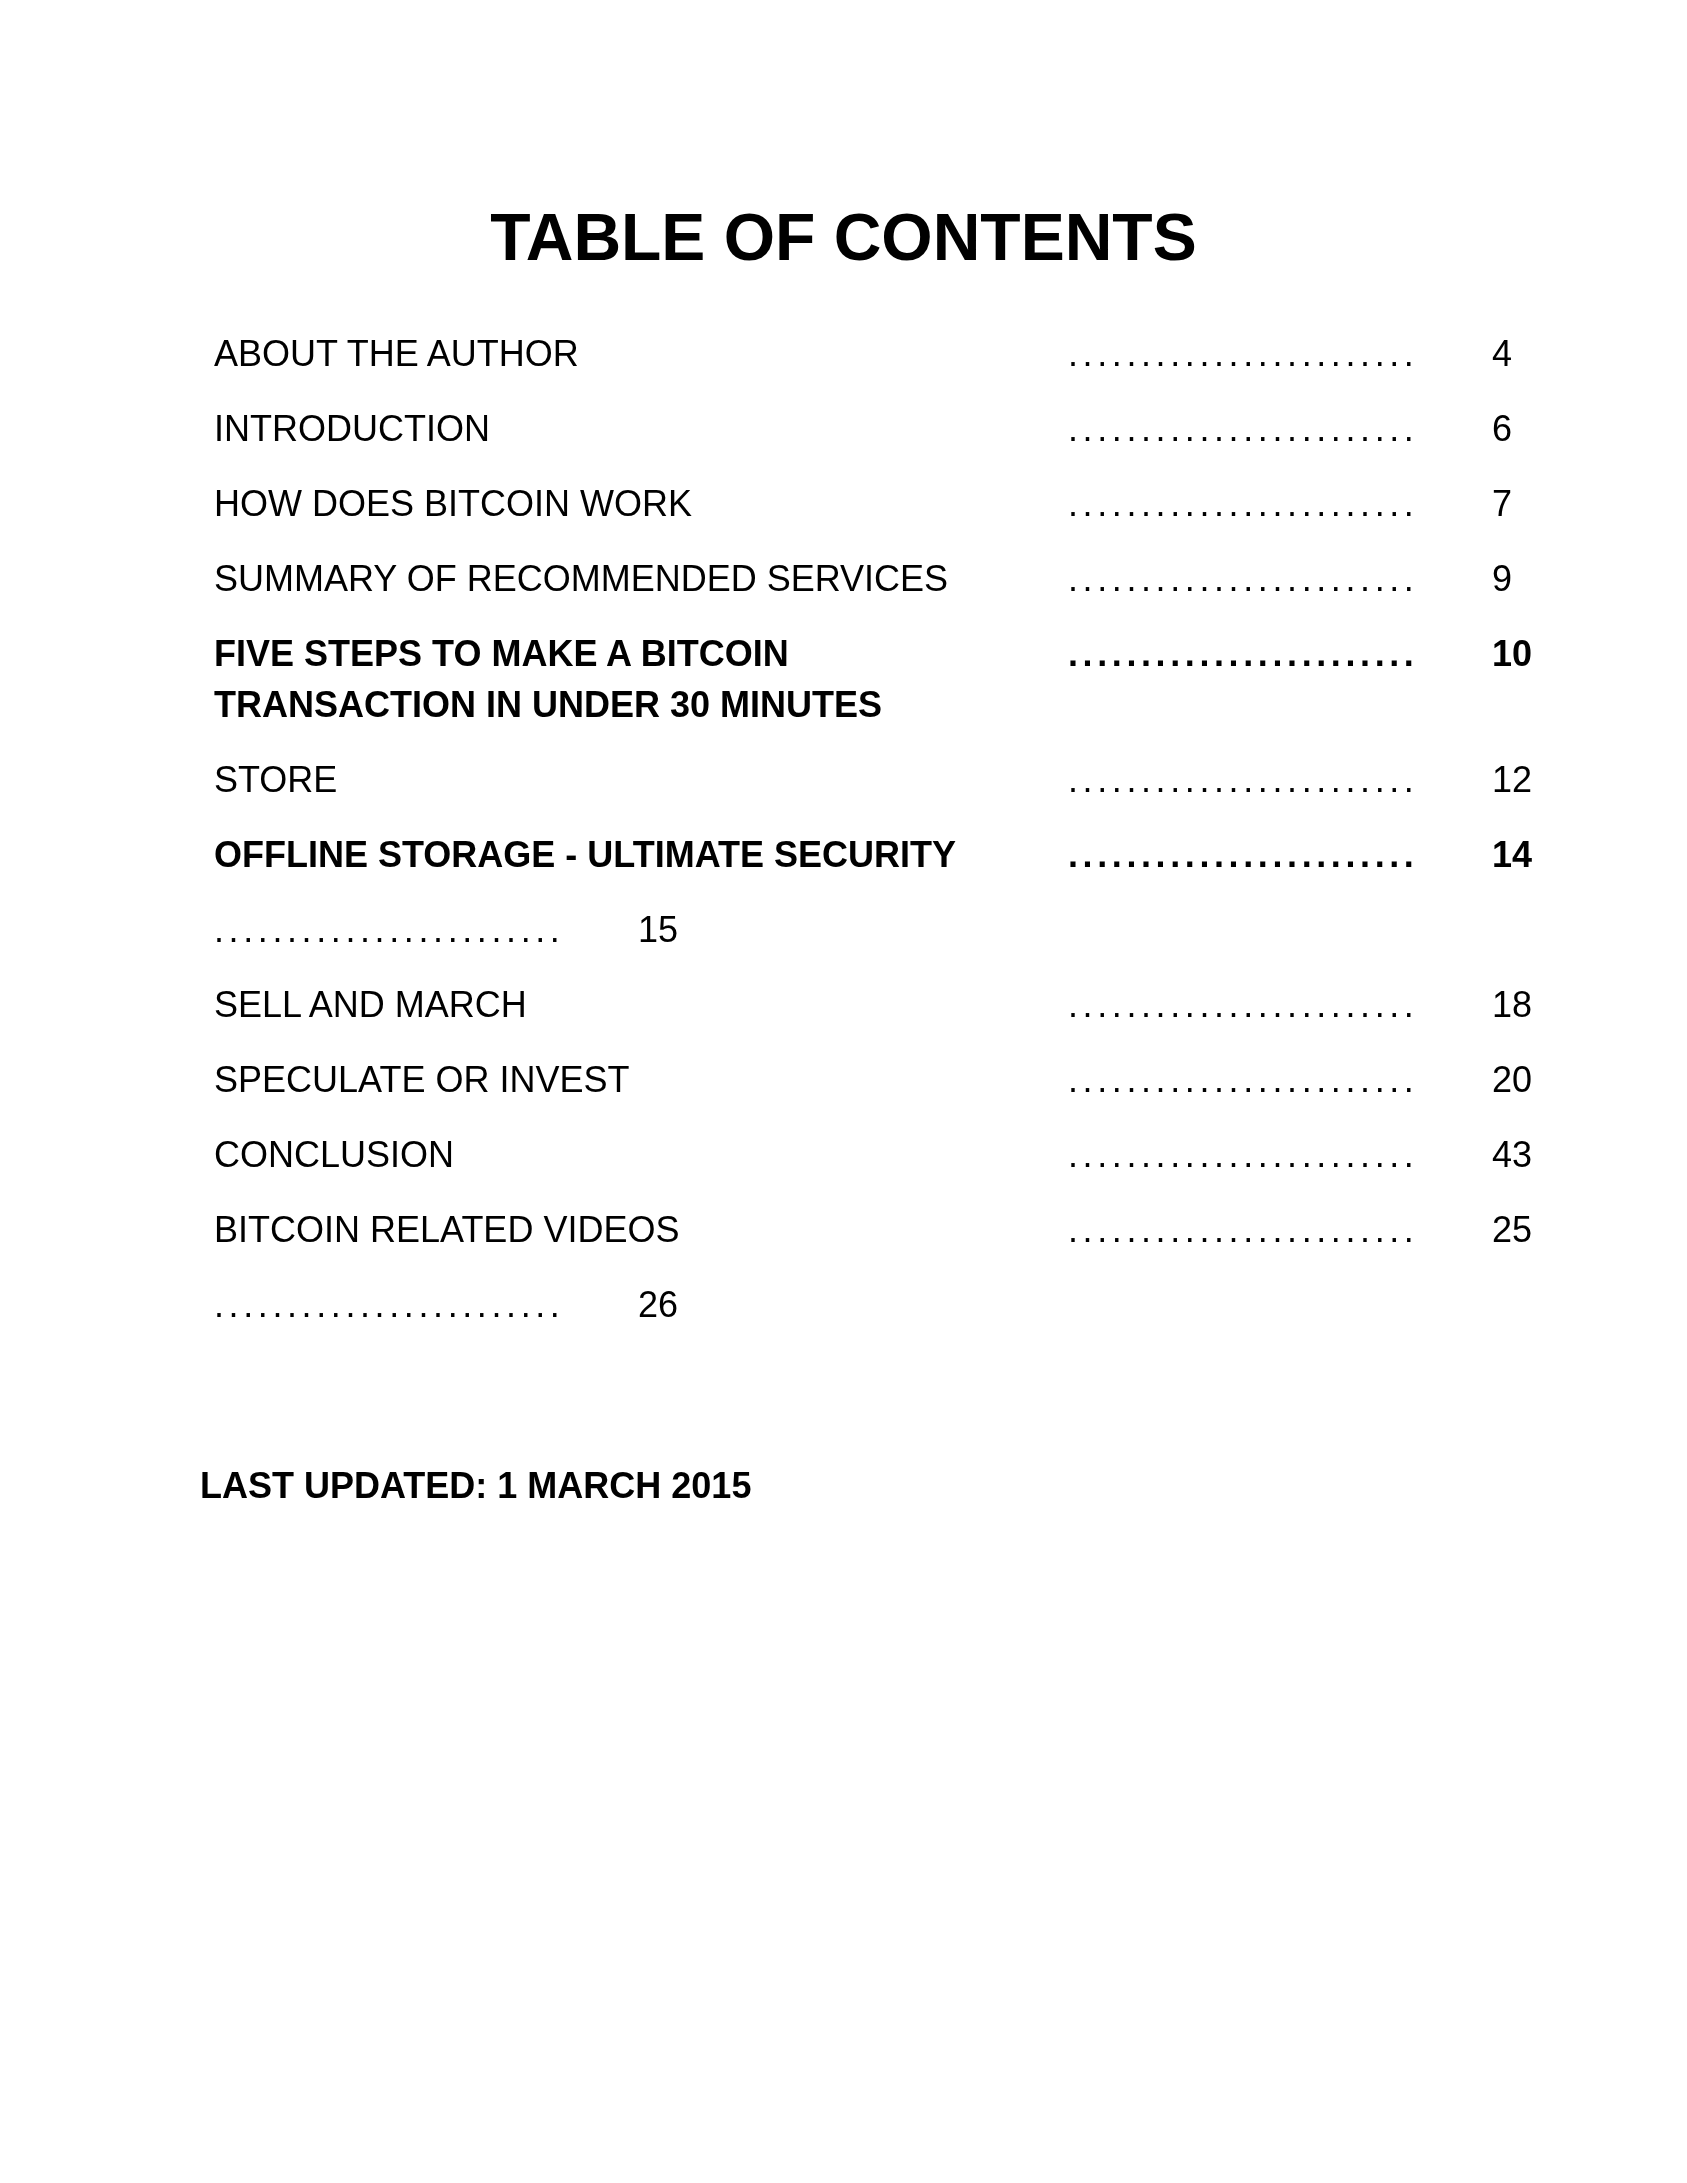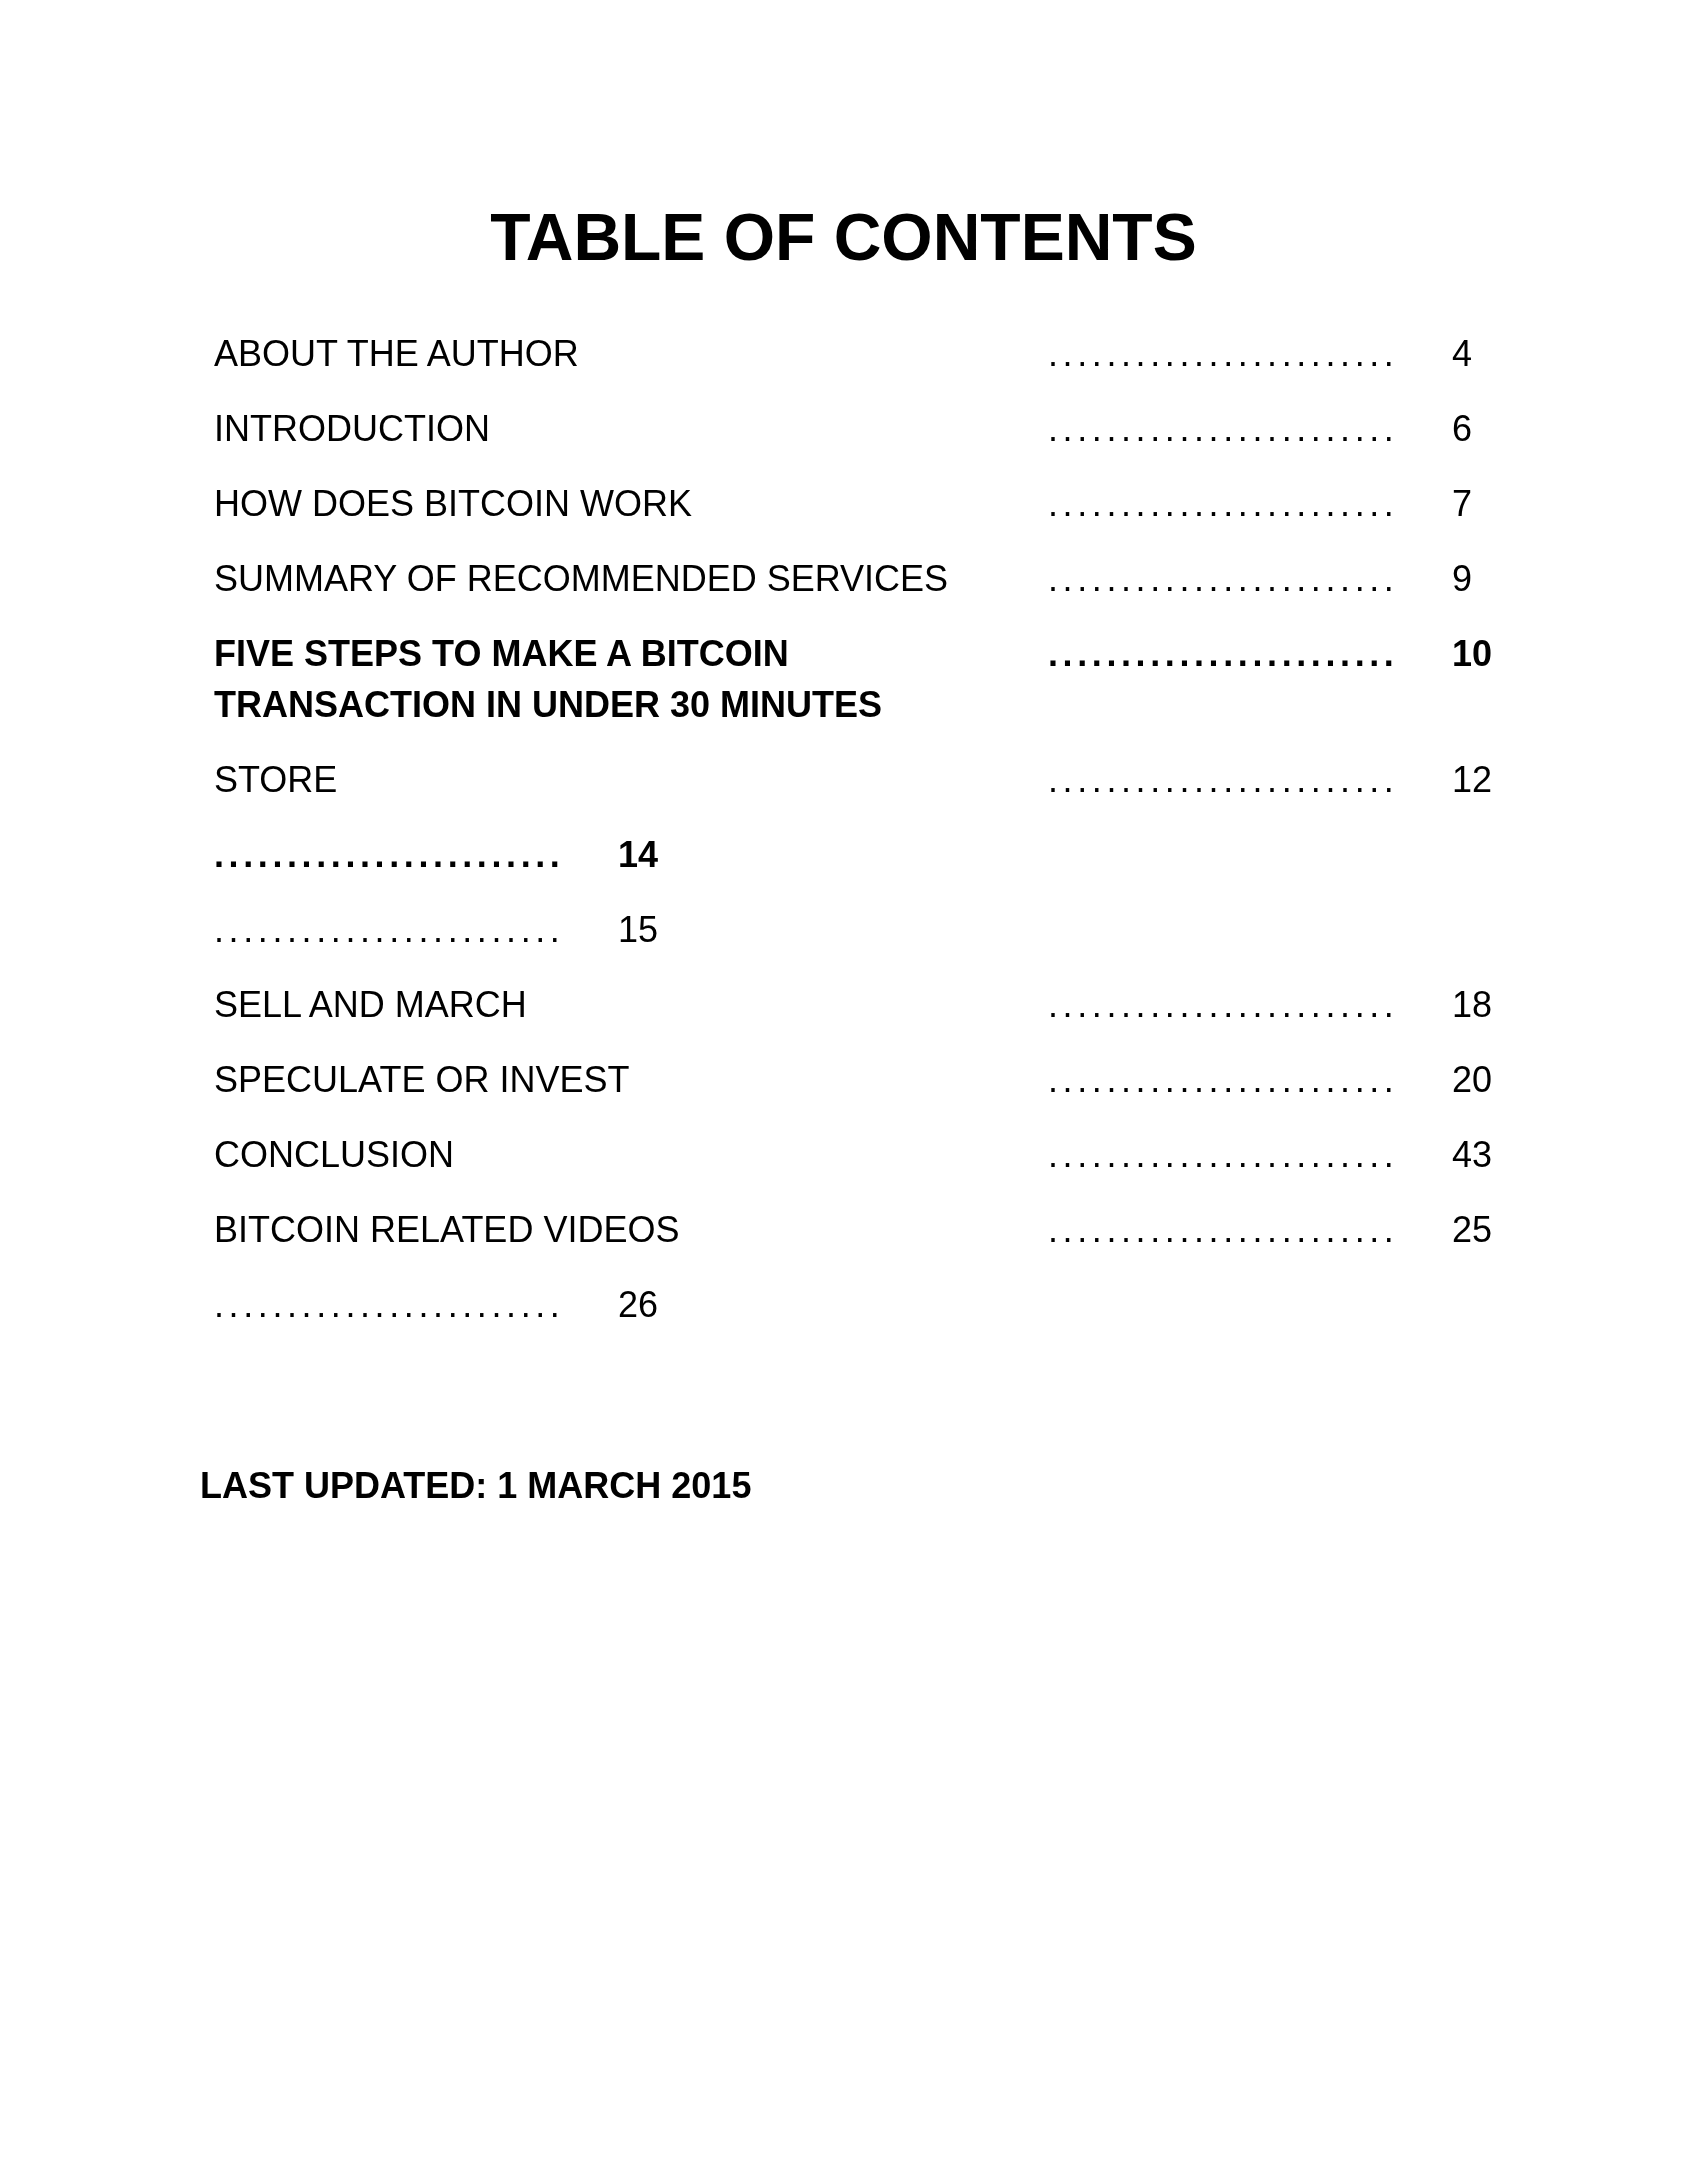--- a/index.html
+++ b/index.html
@@ -22,20 +22,21 @@
   }
   .toc {
     margin: 58px 0 0 214px;
   }
   .toc-row {
     display: flex;
     align-items: baseline;
     margin-bottom: 24px;
     font-size: 36px;
     line-height: 51px;
+    gap: 20px;
   }
   .toc-row.bold { font-weight: bold; }
   .toc-label {
     flex: 0 0 834px;
     white-space: pre;
   }
   .toc-leader {
     flex: 0 0 351px;
     overflow: hidden;
     white-space: nowrap;
@@ -95,20 +96,21 @@
 TRANSACTION IN UNDER 30 MINUTES</span>
       <span class="toc-leader">........................................</span>
       <span class="toc-page">10</span>
     </div>
       <div class="toc-row">
       <span class="toc-label">STORE</span>
       <span class="toc-leader">........................................</span>
       <span class="toc-page">12</span>
     </div>
       <div class="toc-row bold">
+      <span class="toc-label">OFFLINE STORAGE - ULTIMATE SECURITY</span>
       <span class="toc-leader">........................................</span>
       <span class="toc-page">14</span>
     </div>
       <div class="toc-row">
       <span class="toc-leader">........................................</span>
       <span class="toc-page">15</span>
     </div>
       <div class="toc-row">
       <span class="toc-label">SELL AND MARCH</span>
       <span class="toc-leader">........................................</span>

